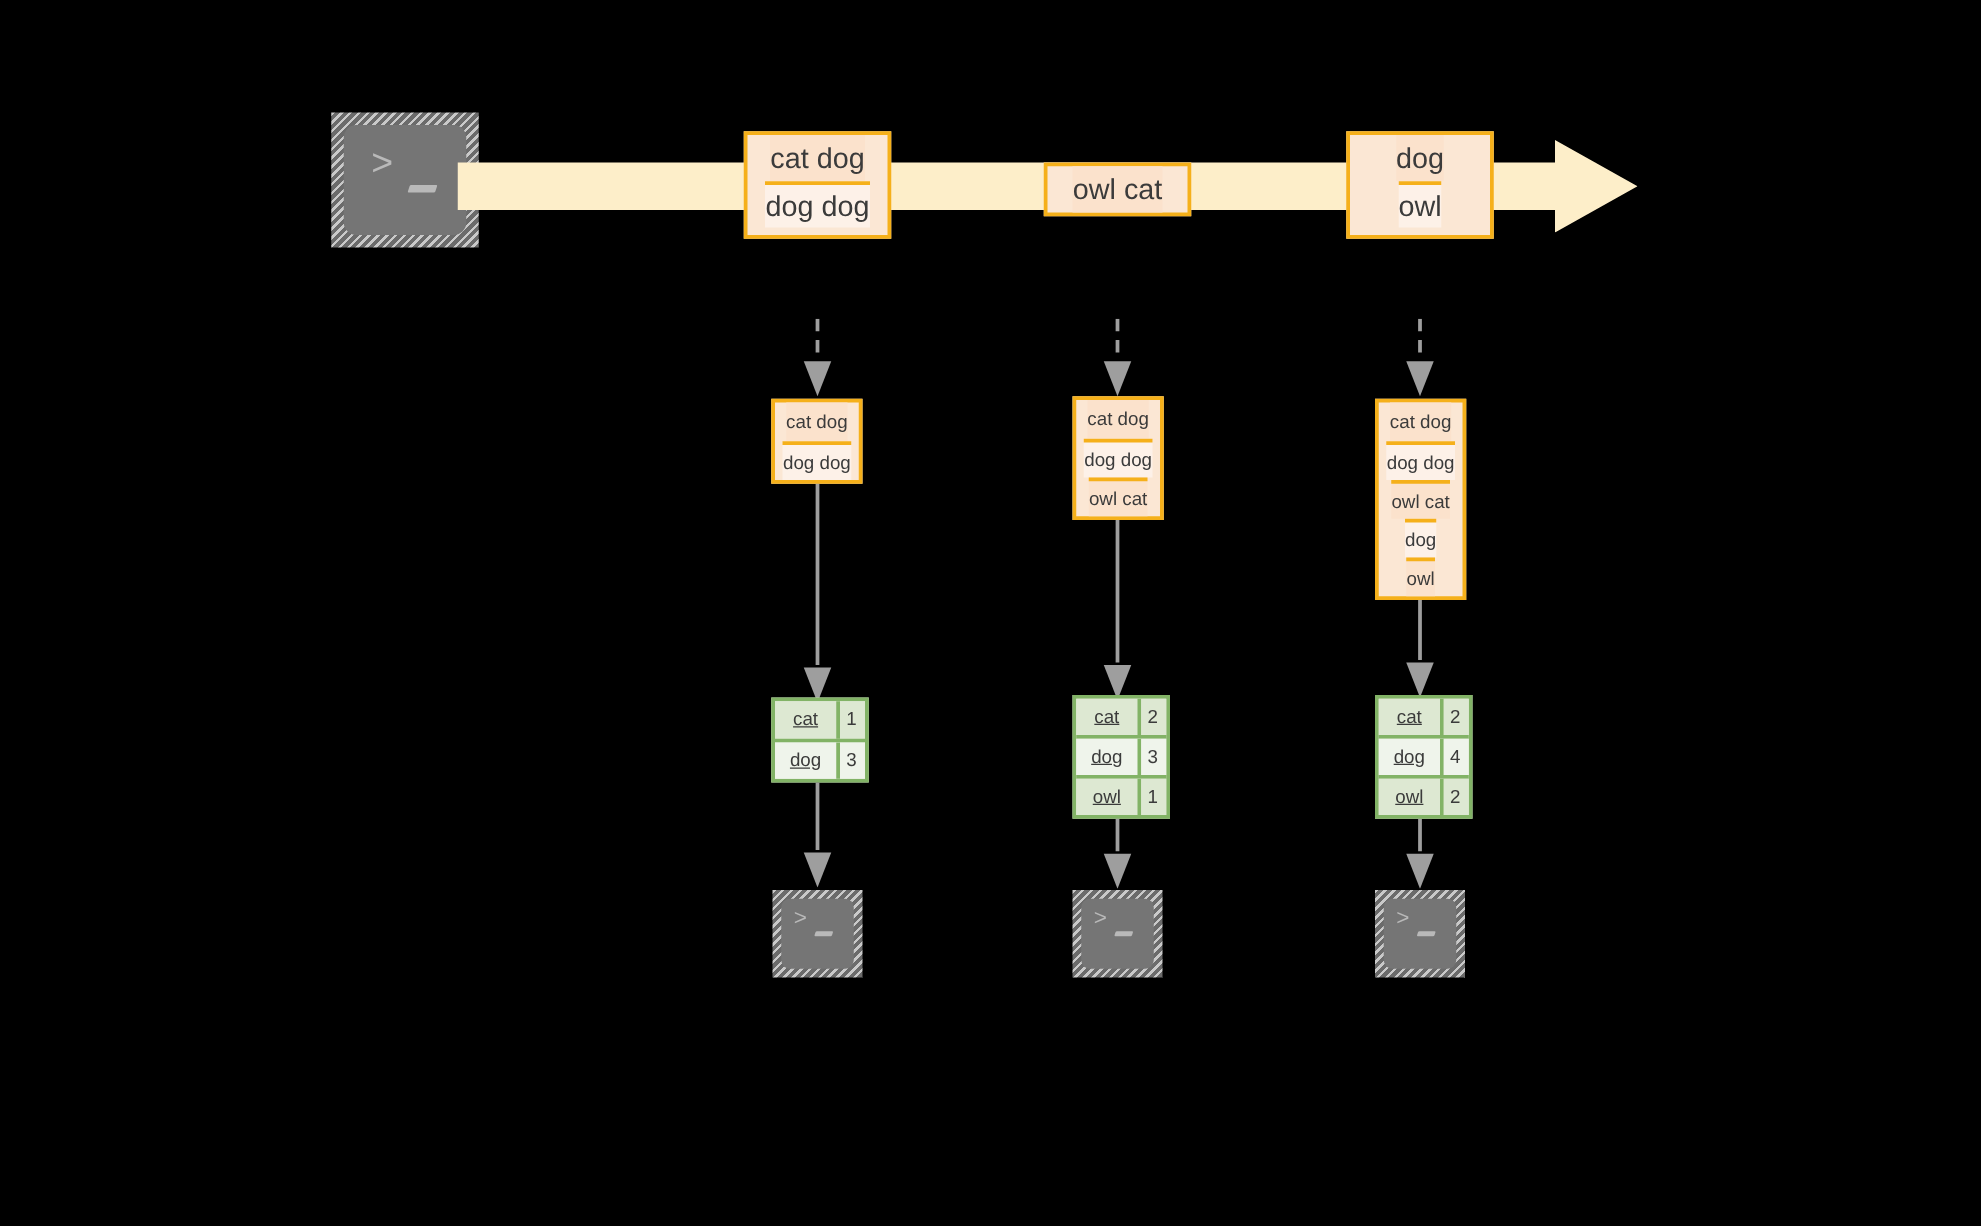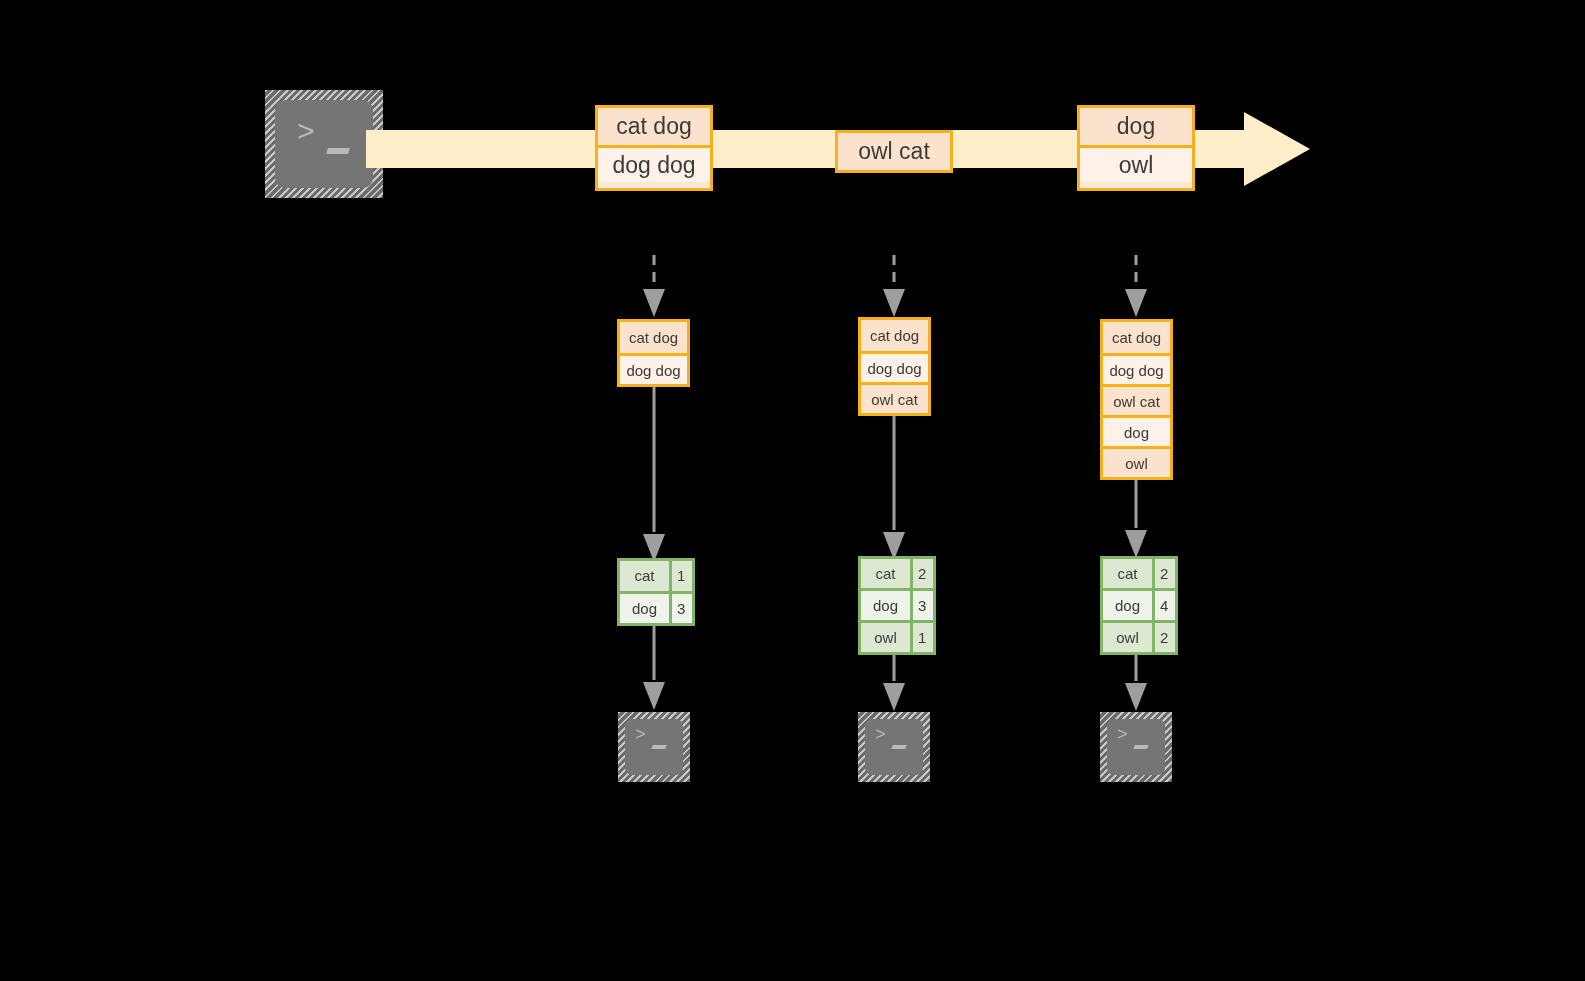--- a/index.html
+++ b/index.html
@@ -59,20 +59,21 @@
   .stream svg { display: block; }
 
   
   .obox {
     position: absolute;
     box-sizing: border-box;
     border: 3px solid #f5b01a;
     background: #fbe7d4;
     display: flex;
     flex-direction: column;
+    align-items: center;
   }
   .obox .orow {
     box-sizing: border-box;
     display: flex;
     align-items: center;
     justify-content: center;
     color: #3b3b3b;
     white-space: nowrap;
     letter-spacing: 0px;
   }
@@ -102,20 +103,21 @@
     display: flex;
     align-items: center;
     font-size: 15px;
     color: #3b3b3b;
     white-space: nowrap;
   }
   .gbox .gc.key {
     width: 68px;
     justify-content: center;
     border-right: 3px solid #82b366;
+    text-decoration: underline;
   }
   .gbox .gc.val {
     width: 25px;
     justify-content: flex-start;
     padding-left: 5px;
   }
   .gbox .grow.dark  .gc { background: #dde8d2; }
   .gbox .grow.light .gc { background: #eff4eb; }
 
   

